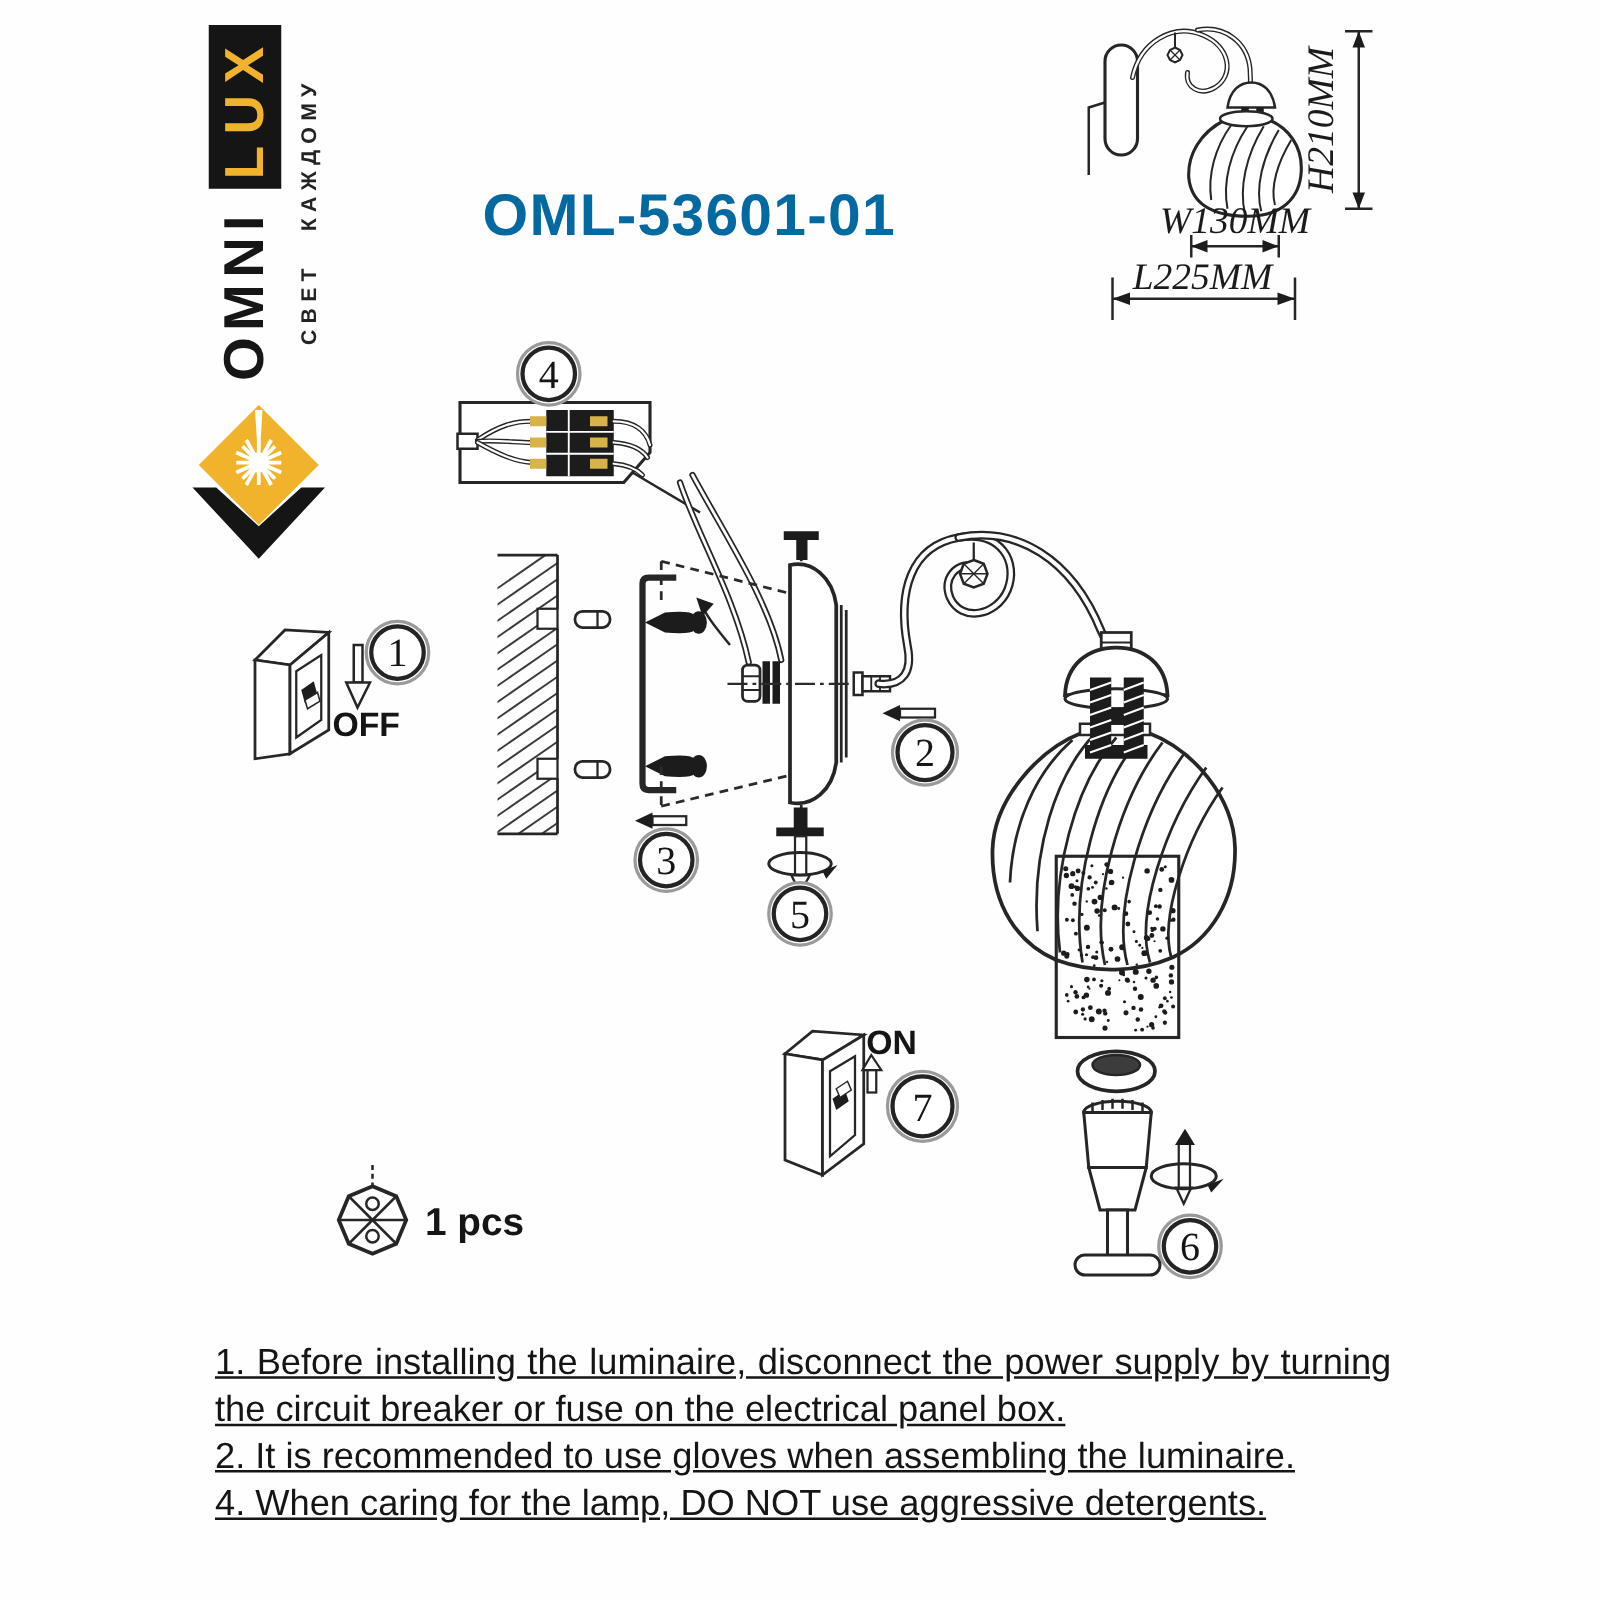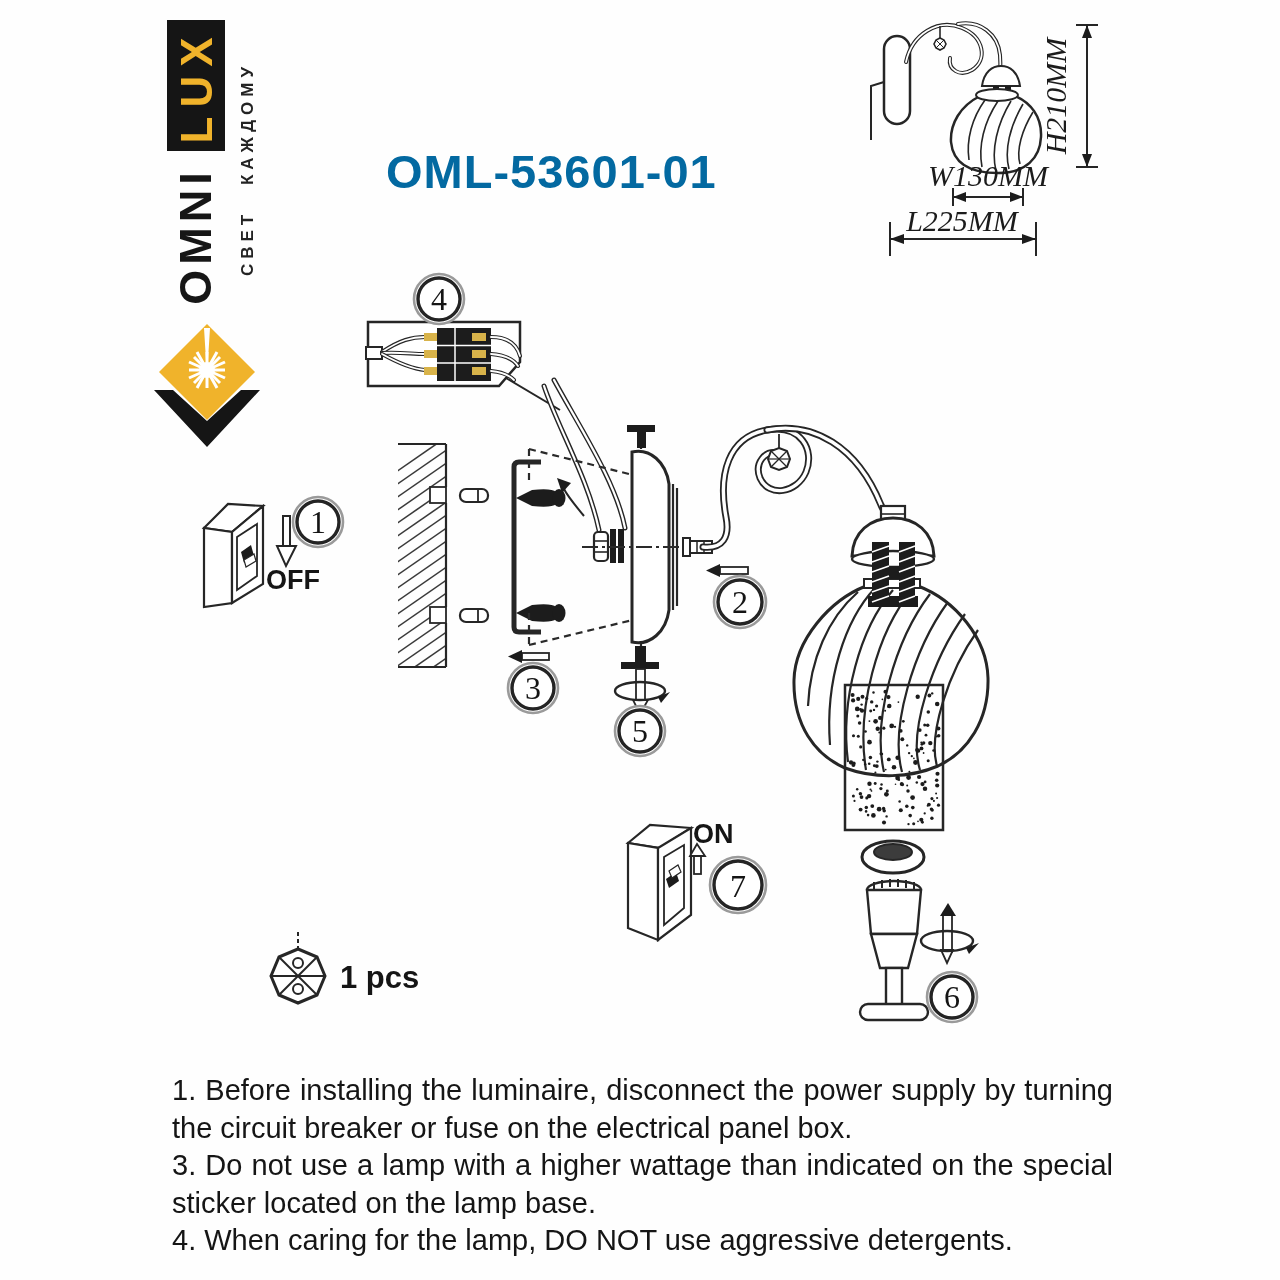--- a/index.html
+++ b/index.html
@@ -12,21 +12,21 @@
   #omni-block{left:167px;top:152px;width:58px;height:168px;}
   #omni-block span{font-size:45px;font-weight:bold;letter-spacing:5px;color:#161616;}
   #tagline-block{left:229px;top:12px;width:38px;height:314px;}
   #tagline-block span{font-size:17px;font-weight:bold;letter-spacing:5px;word-spacing:15px;color:#232323;}
   #brand-diamond{position:absolute;left:148px;top:316px;}
   #page-title{position:absolute;left:386px;top:144px;font-size:47px;font-weight:bold;
               letter-spacing:1px;color:#0369a1;}
   #diagram-svg{position:absolute;left:0;top:0;}
   #instructions{position:absolute;left:172px;top:1072px;width:941px;font-size:29px;
                 line-height:37.6px;color:#151515;text-align:justify;}
-  #instructions p{margin:0;}
+  #instructions p{margin:0;text-decoration:underline;}
   
   .ln{stroke:#262626;fill:none;}
   .fillw{fill:#ffffff;stroke:#262626;}
   .dark{fill:#1c1c1c;stroke:none;}
   .dash{stroke:#2a2a2a;stroke-width:2.2;fill:none;stroke-dasharray:7 5;}
   .dashdot{stroke:#2a2a2a;stroke-width:1.8;fill:none;stroke-dasharray:16 4 3 4;}
   .tube-l{stroke:#262626;stroke-width:7;fill:none;stroke-linecap:round;}
   .tube-m{stroke:#262626;stroke-width:5;fill:none;stroke-linecap:round;}
   .tube-s{stroke:#262626;stroke-width:4;fill:none;stroke-linecap:round;}
   .core-l{stroke:#ffffff;stroke-width:3.4;fill:none;stroke-linecap:round;}
@@ -594,16 +594,16 @@
     </g>
     <g>
       <circle cx="738" cy="885" r="28" fill="#ffffff" stroke="#9a9a9a" stroke-width="2.6"></circle>
       <circle cx="738" cy="885" r="24" fill="#ffffff" stroke="#242424" stroke-width="3.4"></circle>
       <text x="738" y="897" class="stepnum">7</text>
     </g>
   </svg>
 
   <div id="instructions">
     <p>1. Before installing the luminaire, disconnect the power supply by turning the circuit breaker or fuse on the electrical panel box.</p>
-    <p>3. Do not use a lamp with a higher wattage than indicated on the special sticker located on the lamp base.</p>
+    <p>2. It is recommended to use gloves when assembling the luminaire.</p>
     <p>4. When caring for the lamp, DO NOT use aggressive detergents.</p>
   </div>
 </div>
 
 </body></html>

